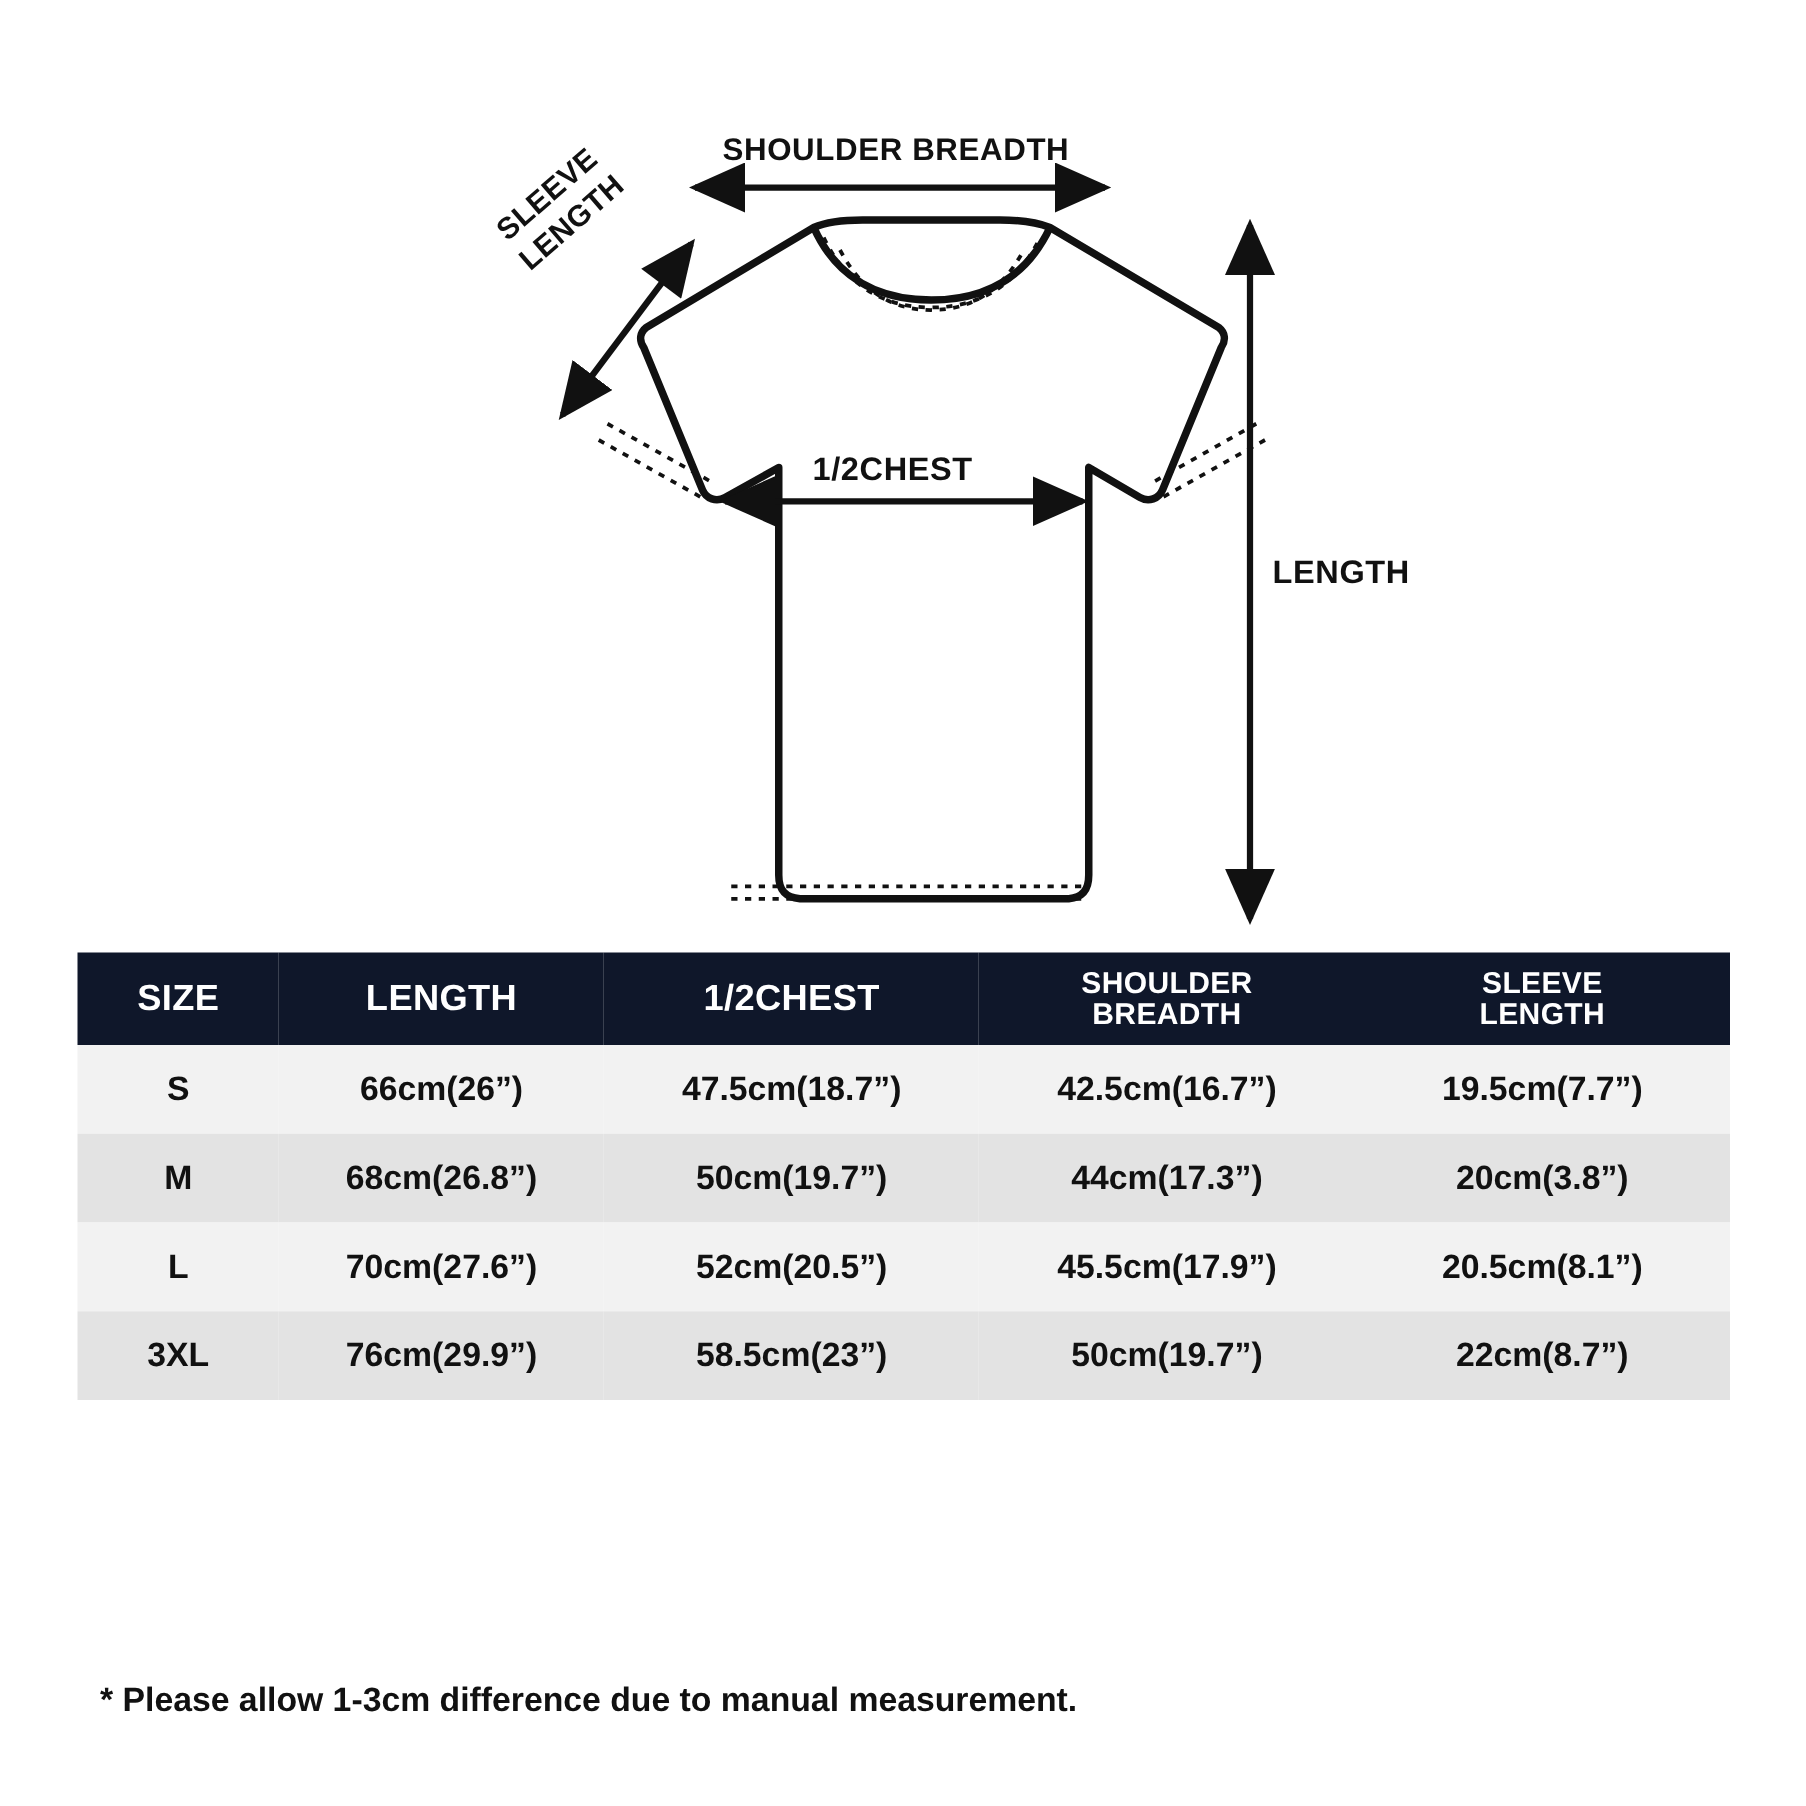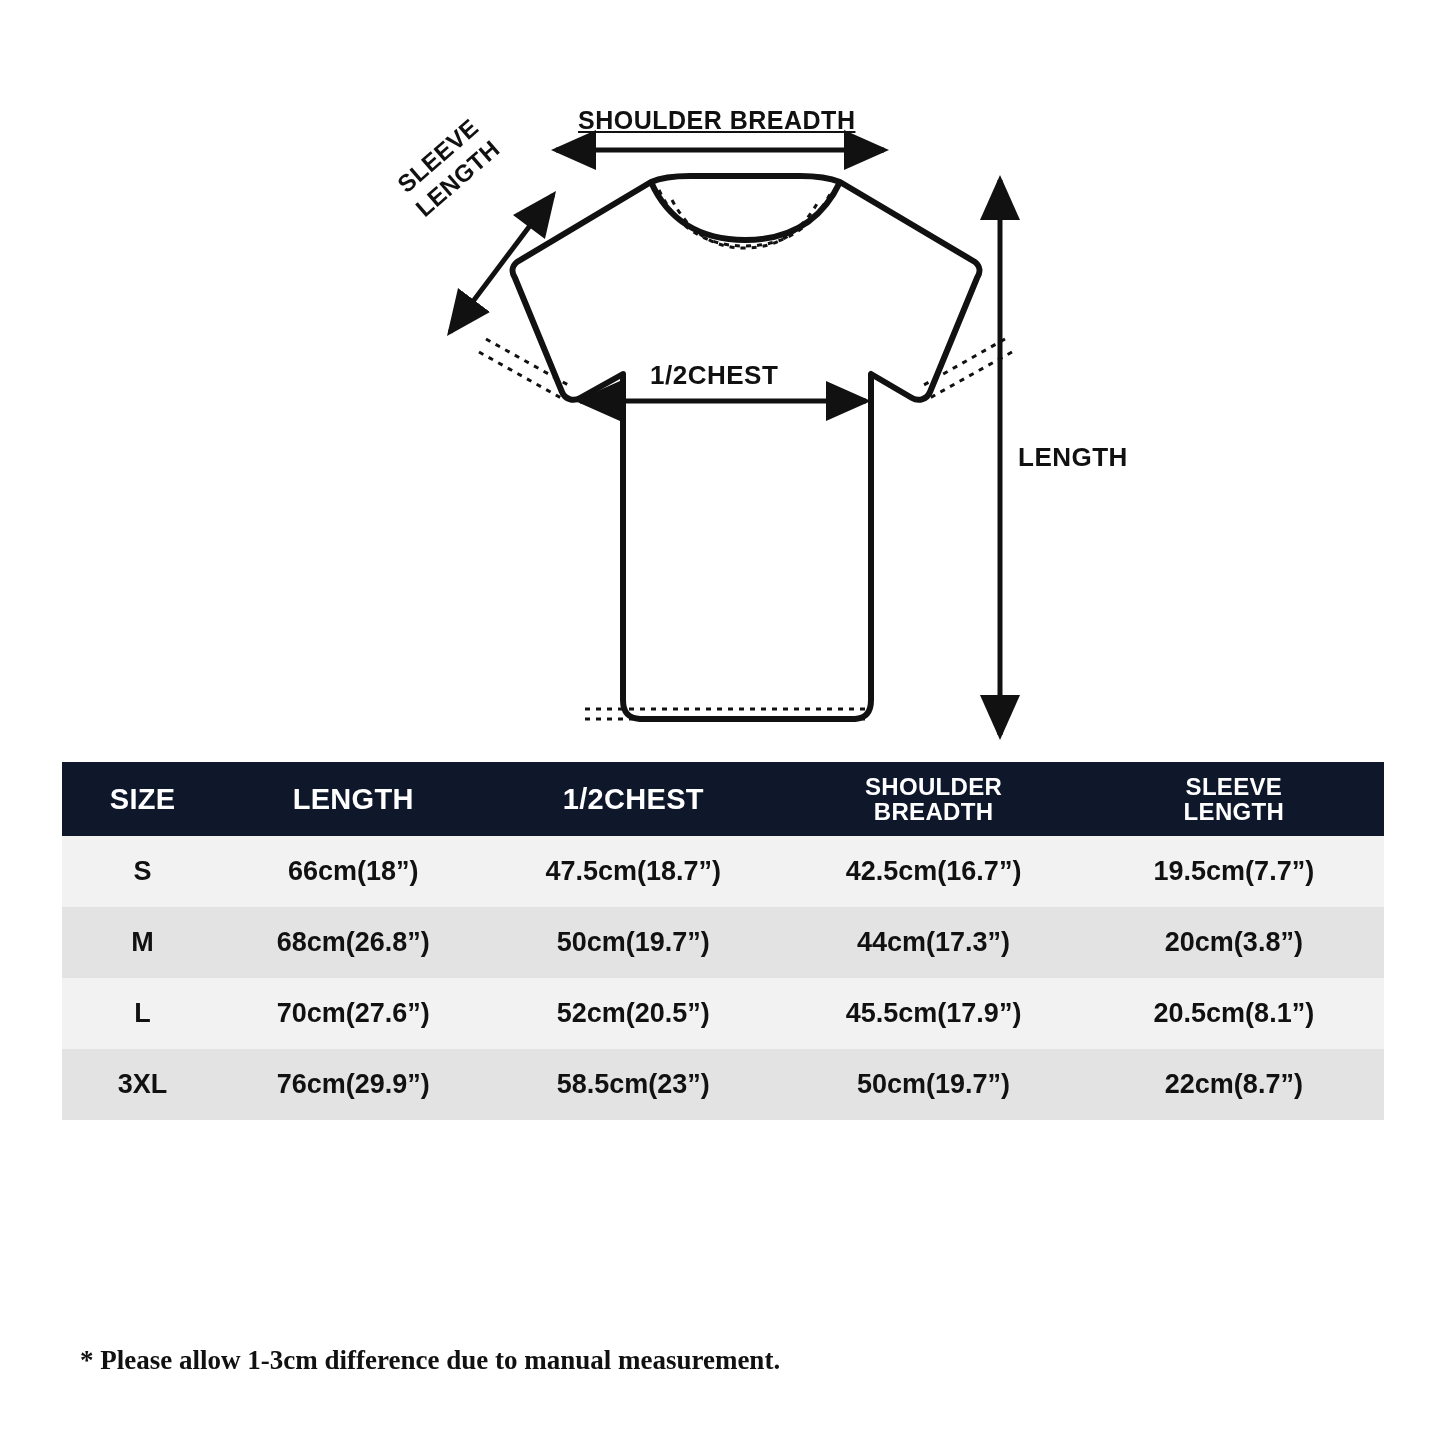--- a/index.html
+++ b/index.html
@@ -32,21 +32,20 @@
     font-family: "Liberation Sans", sans-serif;
     font-weight: bold;
     color: #111111;
     letter-spacing: 0.5px;
     white-space: nowrap;
   }
   #label-shoulder {
     left: 578px;
     top: 106px;
     font-size: 25px;
-    text-decoration: underline;
   }
   #label-chest {
     left: 650px;
     top: 360px;
     font-size: 26px;
   }
   #label-length {
     left: 1018px;
     top: 442px;
     font-size: 26px;
@@ -106,21 +105,21 @@
   }
   th.len-col { width: 250px; }
   th.chest-col { width: 290px; }
   th.shoulder-col { width: 290px; margin-top: 16px; }
   th.sleeve-col { width: 290px; }
 
   #footnote {
     position: absolute;
     left: 80px;
     top: 1345px;
-    font-family: Liberation Serif, serif;
+    font-family: Liberation Sans, sans-serif;
     font-weight: bold;
     font-size: 27px;
     color: #111111;
   }
 </style>
 </head>
 <body>
 
 <div id="diagram-area">
 
@@ -219,21 +218,21 @@
         </th>
         <th class="sleeve-col small">
           <span>SLEEVE</span><br>
           <span>LENGTH</span>
         </th>
       </tr>
     </thead>
     <tbody>
       <tr>
         <td class="size-col">S</td>
-        <td>66cm(18”)</td>
+        <td>66cm(26”)</td>
         <td>47.5cm(18.7”)</td>
         <td>42.5cm(16.7”)</td>
         <td>19.5cm(7.7”)</td>
       </tr>
       <tr>
         <td class="size-col">M</td>
         <td>68cm(26.8”)</td>
         <td>50cm(19.7”)</td>
         <td>44cm(17.3”)</td>
         <td>20cm(3.8”)</td>

